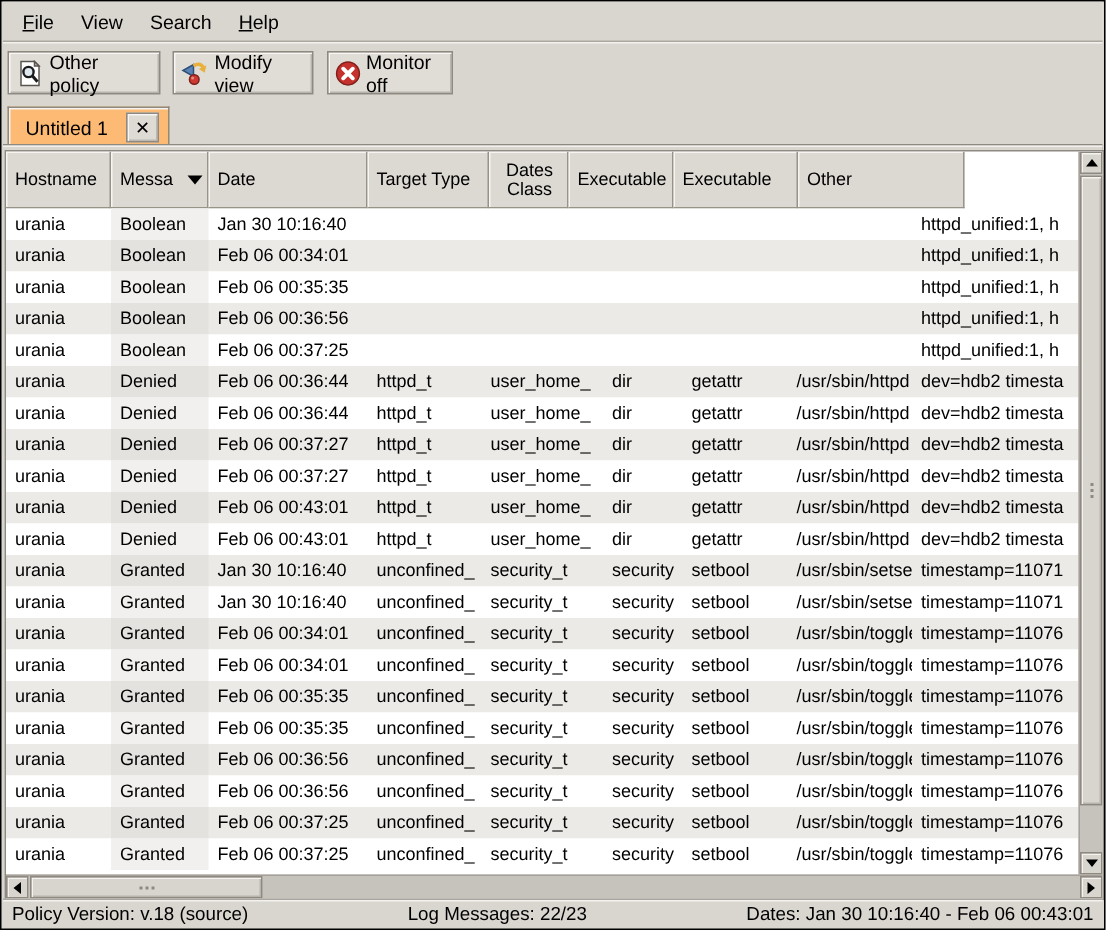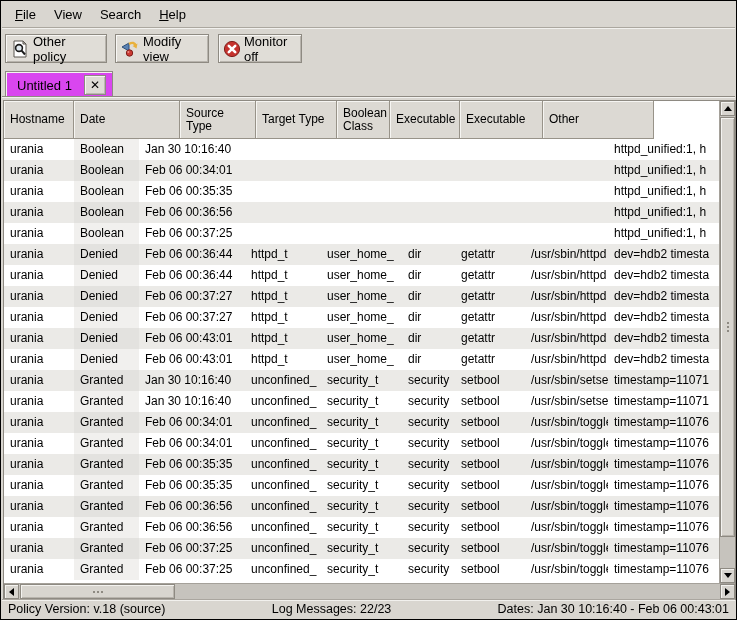--- a/index.html
+++ b/index.html
@@ -27,42 +27,42 @@
     display:flex;align-items:center;gap:3px;padding:0 7px 0 4px;
     background:#e0ddd7;border:1px solid #8e8a82;
     box-shadow:inset 1px 1px 0 #f8f7f5, inset -1px -1px 0 #b8b4ad;
     font-size:13px;
   }
   .tbtn svg{display:block;}
   
   .tabrow{position:absolute;left:1px;top:67px;right:1px;height:29px;}
   .tab{
     position:absolute;left:3px;top:3px;width:108px;height:27px;
-    background:#d946ef;border:1px solid #8e8a82;border-bottom:none;
+    background:#fdba74;border:1px solid #8e8a82;border-bottom:none;
     box-shadow:inset 1px 1px 0 #f4f3f0;
     display:flex;align-items:center;padding:0 6px 0 11px;
   }
   .tab-close{
     margin-left:auto;width:22px;height:20px;
     background:#dedbd5;border:1px solid #8e8a82;
     box-shadow:inset 1px 1px 0 #f6f5f3, inset -1px -1px 0 #bcb8b1;
     display:flex;align-items:center;justify-content:center;
     font-size:12px;font-weight:bold;line-height:1;
   }
   .notebook{
     position:absolute;left:1px;top:96px;right:1px;bottom:21px;
     background:#d9d6d0;border-top:1px solid #f2f1ee;
     box-shadow:0 -1px 0 #8e8a82;
   }
   
   .frame{
     position:absolute;left:1px;top:2px;width:733px;height:500px;
     border:1px solid #8e8a82;background:#fff;overflow:hidden;
   }
-  .header-row{position:absolute;left:0;top:0;height:38px;width:715px;display:flex;}
+  .header-row{position:absolute;left:0;top:0;height:38px;width:715px;display:flex;text-align:center;}
   .hcell{
     flex:0 0 auto;height:38px;
     background:#dcd9d3;border-right:1px solid #989389;border-bottom:1px solid #989389;
     box-shadow:inset 1px 1px 0 #f6f5f2;
     display:flex;align-items:center;padding:0 4px 0 6px;
     font-size:12px;line-height:13px;overflow:hidden;
   }
   .sort-arrow{
     margin-left:10px;width:0;height:0;flex:0 0 auto;
     border-left:5px solid transparent;border-right:5px solid transparent;
@@ -174,31 +174,32 @@
         </span>
     </div>
   </div>
 
   <div class="notebook">
     <div class="frame">
       <div class="header-row">
           <div class="hcell" style="width: 70px;">
             <span>Hostname</span>
           </div>
+          <div class="hcell" style="width: 65px;">
+            <span>Messa</span>
+            <span class="sort-arrow"></span>
+          </div>
           <div class="hcell" style="width: 106px;">
             <span>Date</span>
           </div>
-          <div class="hcell" style="width: 76px;">
-            <span>Source Type</span>
-          </div>
           <div class="hcell" style="width: 81px;">
             <span>Target Type</span>
           </div>
           <div class="hcell" style="width: 53px;">
-            <span>Boolean Class</span>
+            <span>Dates Class</span>
           </div>
           <div class="hcell" style="width: 70px;">
             <span>Executable</span>
           </div>
           <div class="hcell" style="width: 83px;">
             <span>Executable</span>
           </div>
           <div class="hcell" style="width: 111px;">
             <span>Other</span>
           </div>

